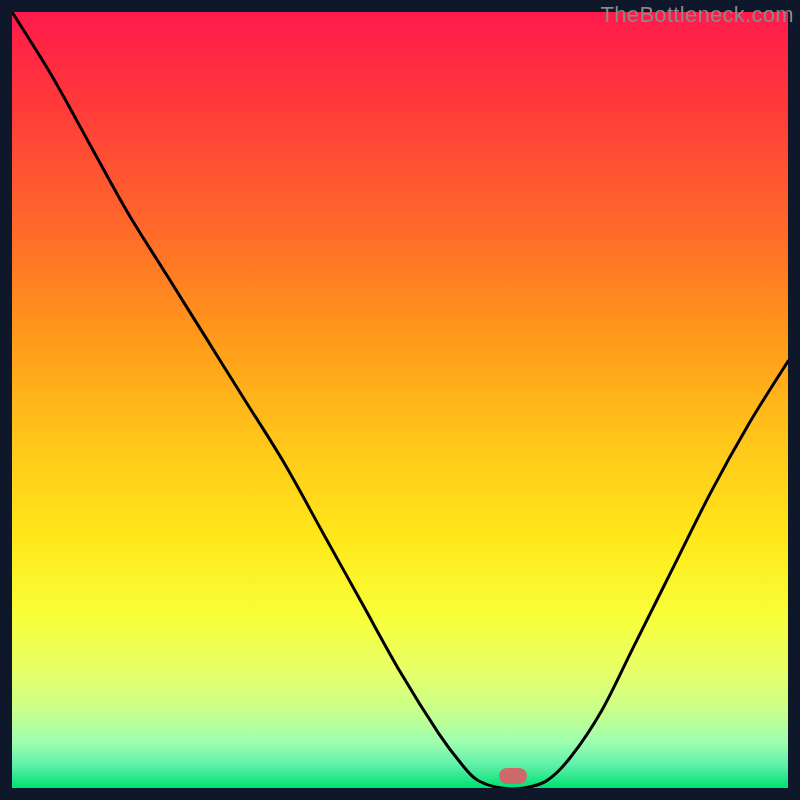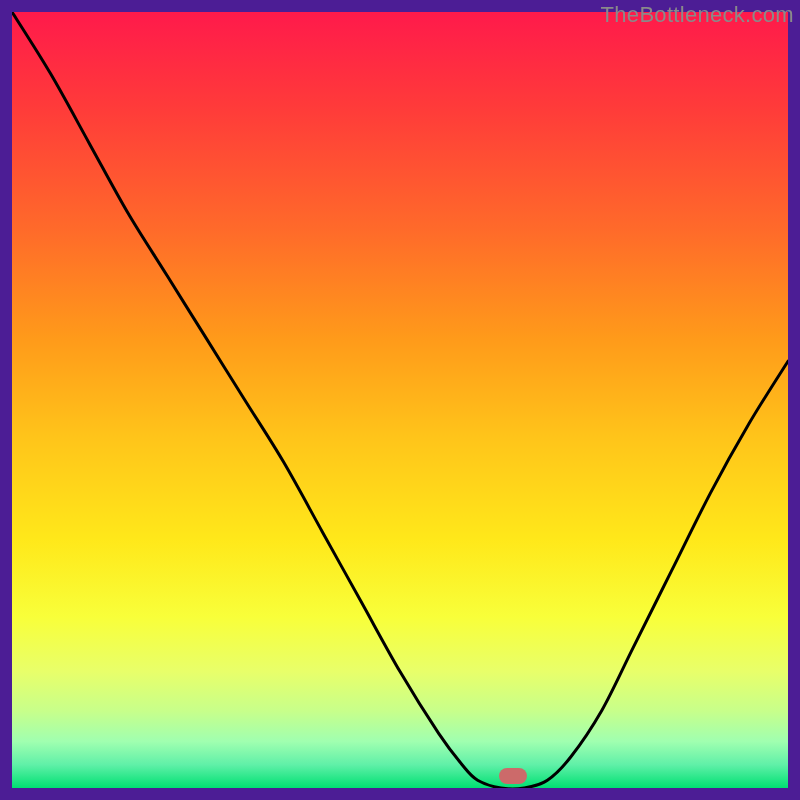--- a/index.html
+++ b/index.html
@@ -8,21 +8,21 @@
     width: 800px;
     height: 800px;
     background: #000;
     font-family: Arial, Helvetica, sans-serif;
     overflow: hidden;
   }
   .frame {
     position: relative;
     width: 800px;
     height: 800px;
-    background: #4c1d95;
+    background: #0f172a;
   }
   .plot {
     position: absolute;
     left: 12px;
     top: 12px;
     width: 776px;
     height: 776px;
     background: linear-gradient(to bottom,
       #ff1a4b 0%,
       #ff3a3a 12%,

